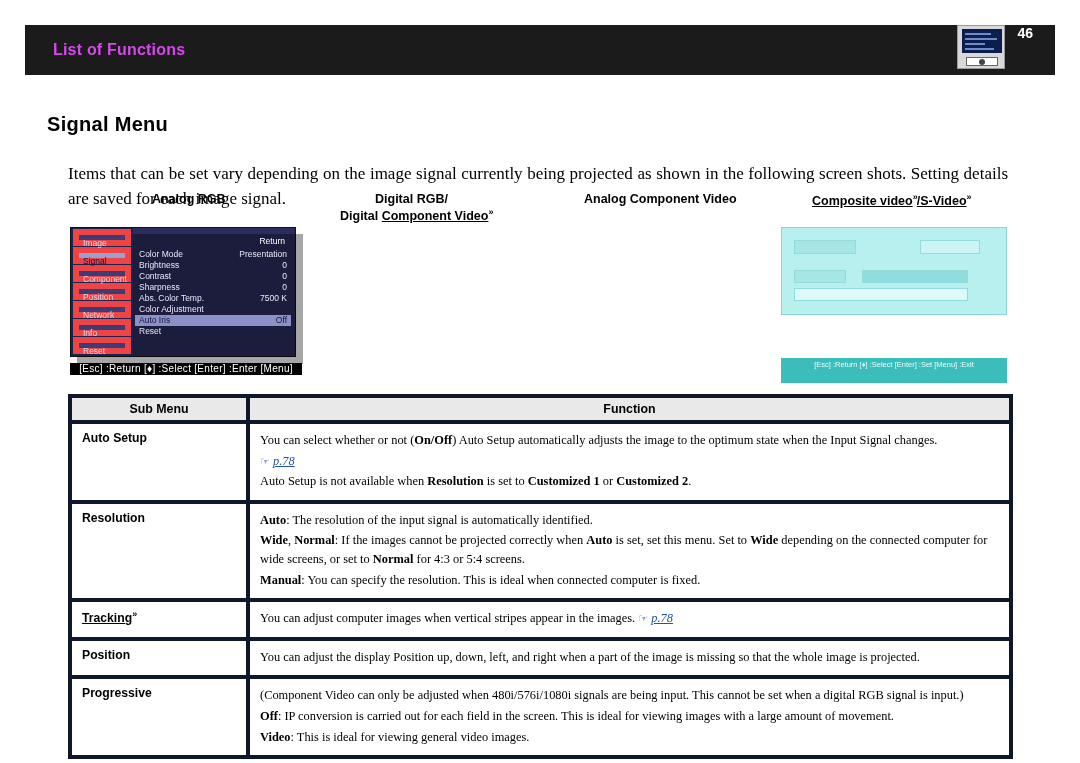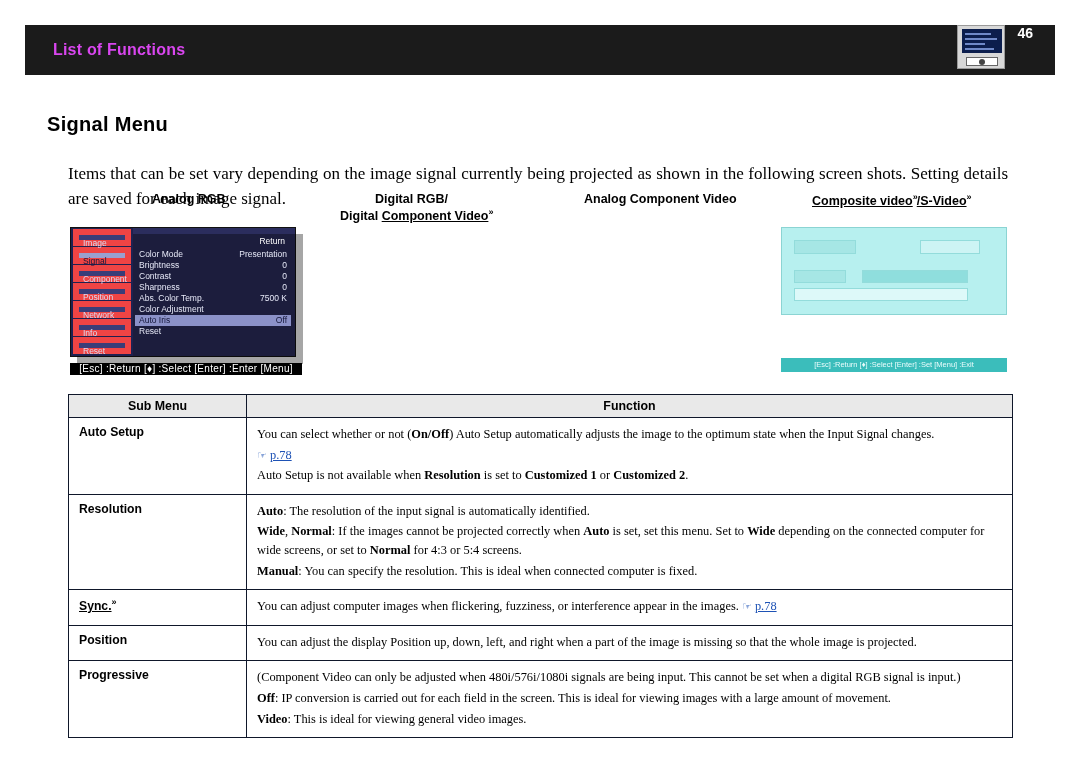--- a/index.html
+++ b/index.html
@@ -125,52 +125,52 @@
 
   
   .osd2 {
     position: absolute; left: 781px; top: 227px; width: 226px; height: 88px;
     background: #b7f0ef; border: 1px solid #8bd4d3;
   }
   .osd2 .bar {
     position: absolute; background: #a6e6e5; border: 1px solid #93dcdb;
   }
   .osd2-footer {
-    position: absolute; left: 781px; top: 358px; width: 226px; height: 14px;
+    position: absolute; left: 781px; top: 358px; width: 226px; height: 25px;
     background: #3bbdbb; color: #eafcfc;
     font-family: "Liberation Sans", sans-serif; font-size: 7.5px;
     line-height: 13px; text-align: center;
   }
 
   
   table.fn {
     position: absolute; left: 68px; top: 394px; width: 945px;
     border-collapse: collapse;
     font-size: 12.4px;
   }
   table.fn th, table.fn td {
-    border: 1px solid #0f172a;
+    border: 4px solid #0f172a;
     vertical-align: top;
   }
   table.fn th {
     background: #e9e9e9;
     font-family: "Liberation Sans", sans-serif;
     font-weight: 600; font-size: 12.4px;
     padding: 4px 0; text-align: center;
   }
   td.sub {
     width: 178px; padding: 7px 0 7px 10px;
     font-family: "Liberation Sans", sans-serif;
     font-weight: bold; font-size: 12.2px;
   }
   td.fnc { padding: 7px 8px 7px 10px; line-height: 1.5; }
   td.fnc p { margin: 0 0 2px 0; }
   .bi { font-weight: bold; }
   .blue { color: #1e52b5; }
-  .link-ul { text-decoration: underline; }
+  .link-ul { text-decoration: underline; font-style: italic; }
   .ptr { color: #1e52b5; font-size: 11px; }
 </style>
 </head>
 <body>
 
 <div class="page">
 
   <div class="header">
     <div class="header-title">List of Functions</div>
     <div class="header-right">
@@ -277,23 +277,23 @@
       </tr>
       <tr>
         <td class="sub">Resolution</td>
         <td class="fnc">
           <p><span class="bi">Auto</span>: The resolution of the input signal is automatically identified.</p>
           <p><span class="bi">Wide</span>, <span class="bi">Normal</span>: If the images cannot be projected correctly when <span class="bi">Auto</span> is set, set this menu. Set to <span class="bi">Wide</span> depending on the connected computer for wide screens, or set to <span class="bi">Normal</span> for 4:3 or 5:4 screens.</p>
           <p><span class="bi">Manual</span>: You can specify the resolution. This is ideal when connected computer is fixed.</p>
         </td>
       </tr>
       <tr>
-        <td class="sub"><span class="ul">Sync.</span><span class="sup2">»</span></td>
-        <td class="fnc">
-          <p><span>You can adjust computer images when flickering, fuzziness, or interference appear in the images.</span> <span class="ptr">☞</span> <span class="blue link-ul">p.78</span></p>
+        <td class="sub"><span class="ul">Tracking</span><span class="sup2">»</span></td>
+        <td class="fnc">
+          <p><span>You can adjust computer images when vertical stripes appear in the images.</span> <span class="ptr">☞</span> <span class="blue link-ul">p.78</span></p>
         </td>
       </tr>
       <tr>
         <td class="sub">Position</td>
         <td class="fnc">
           <p>You can adjust the display Position up, down, left, and right when a part of the image is missing so that the whole image is projected.</p>
         </td>
       </tr>
       <tr>
         <td class="sub">Progressive</td>

